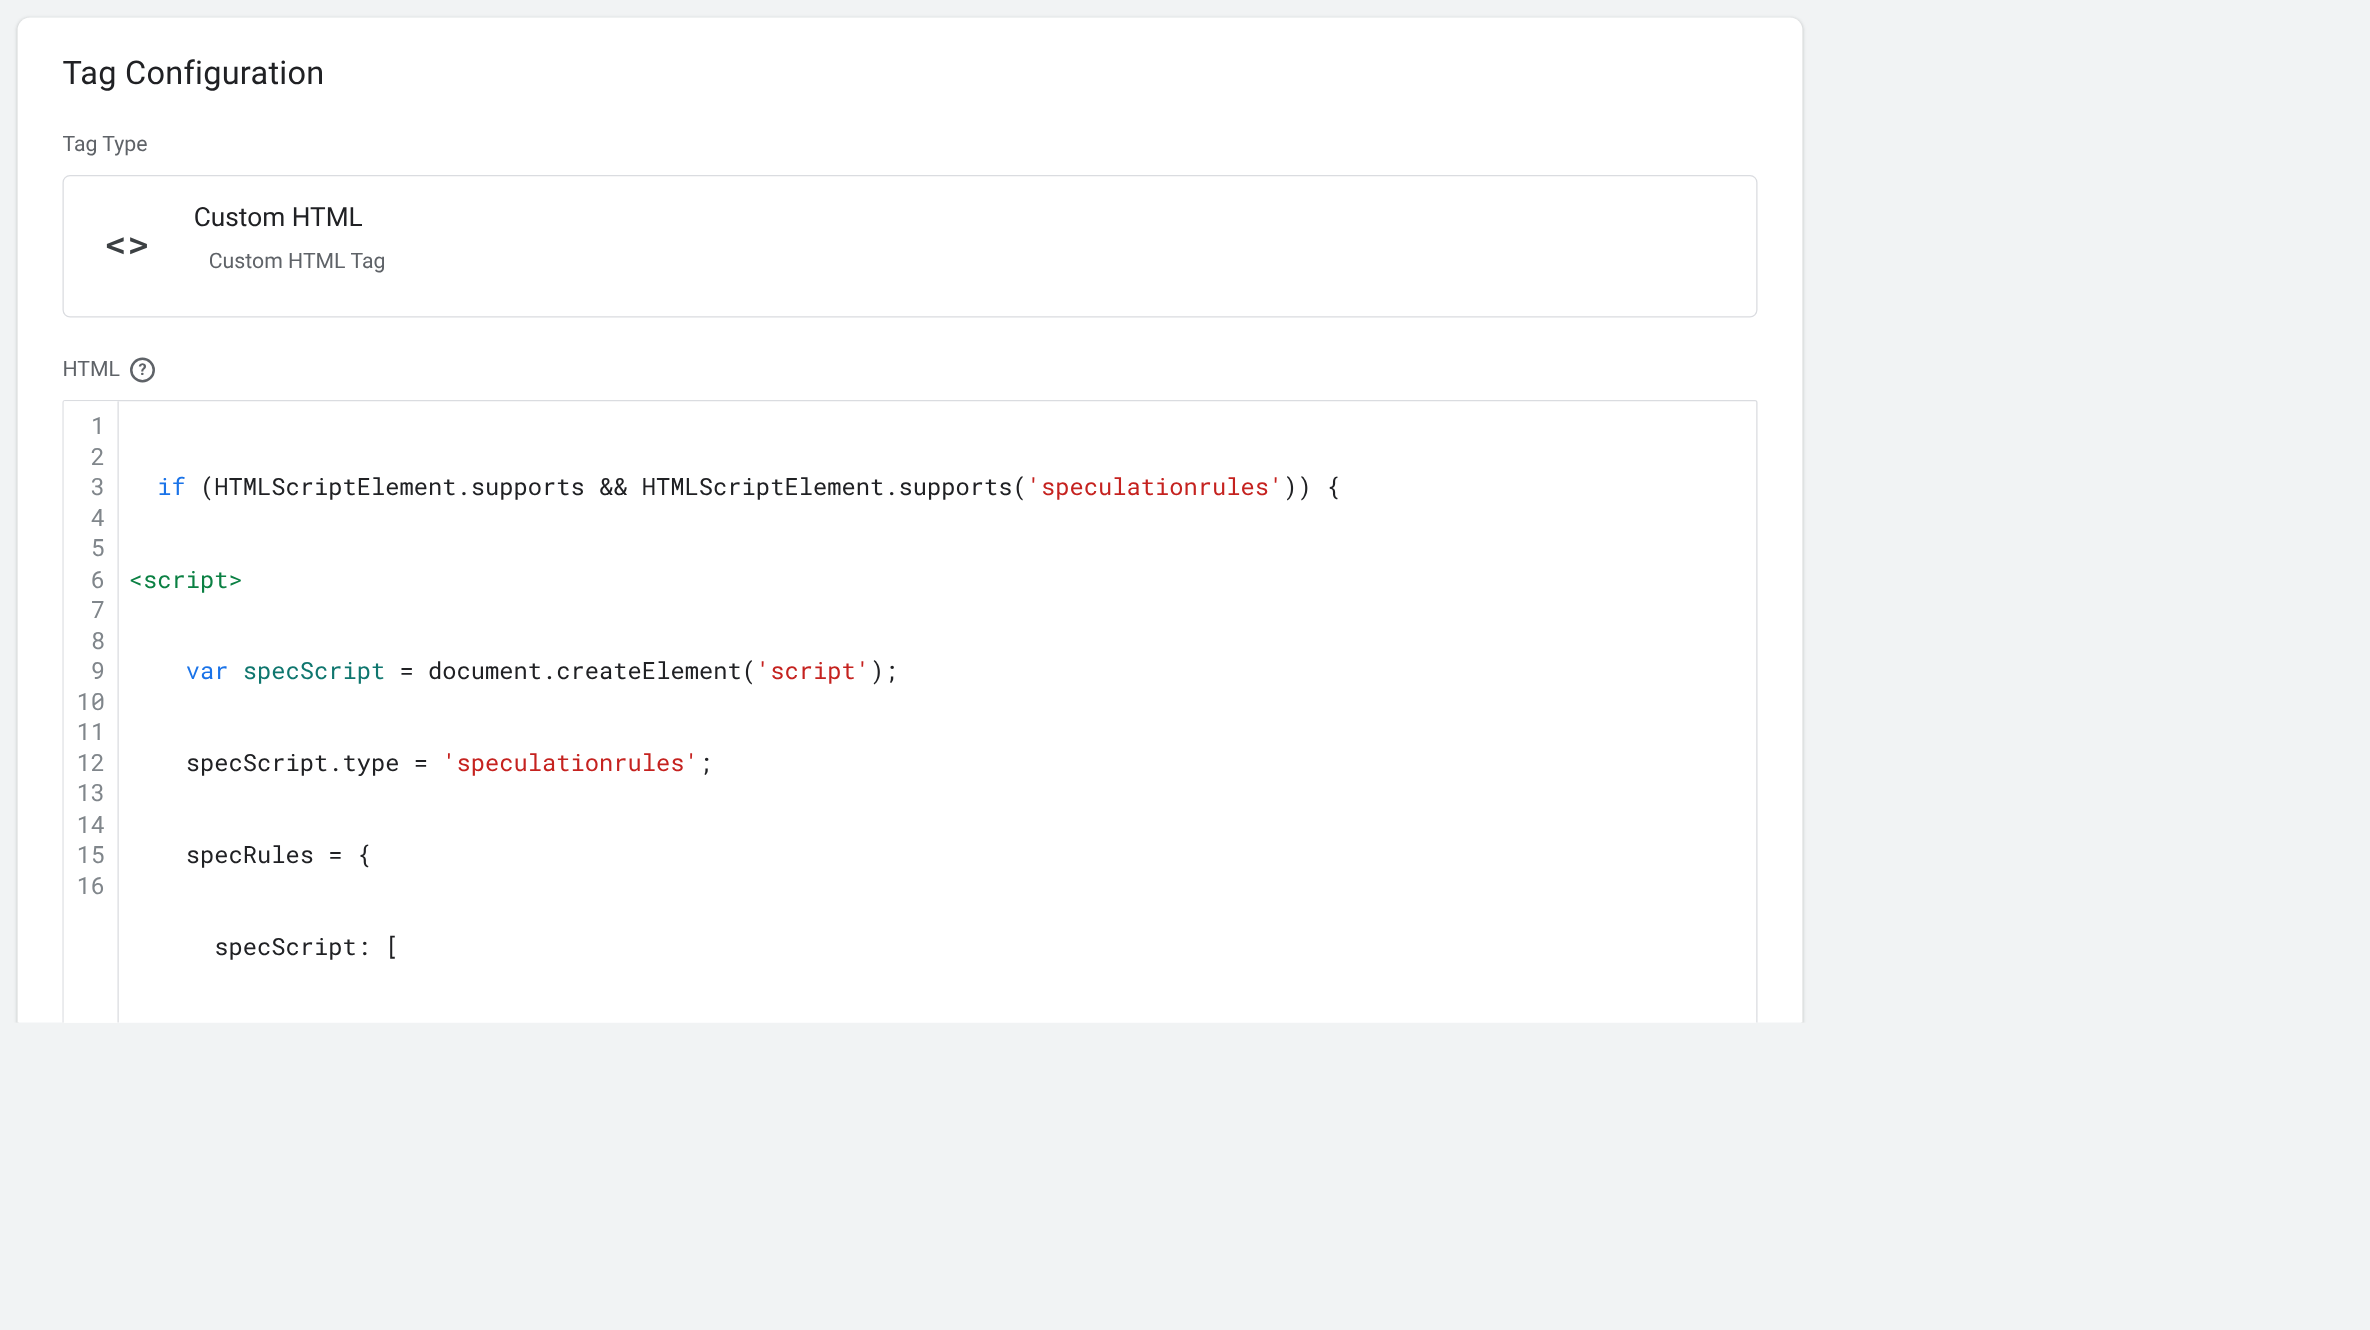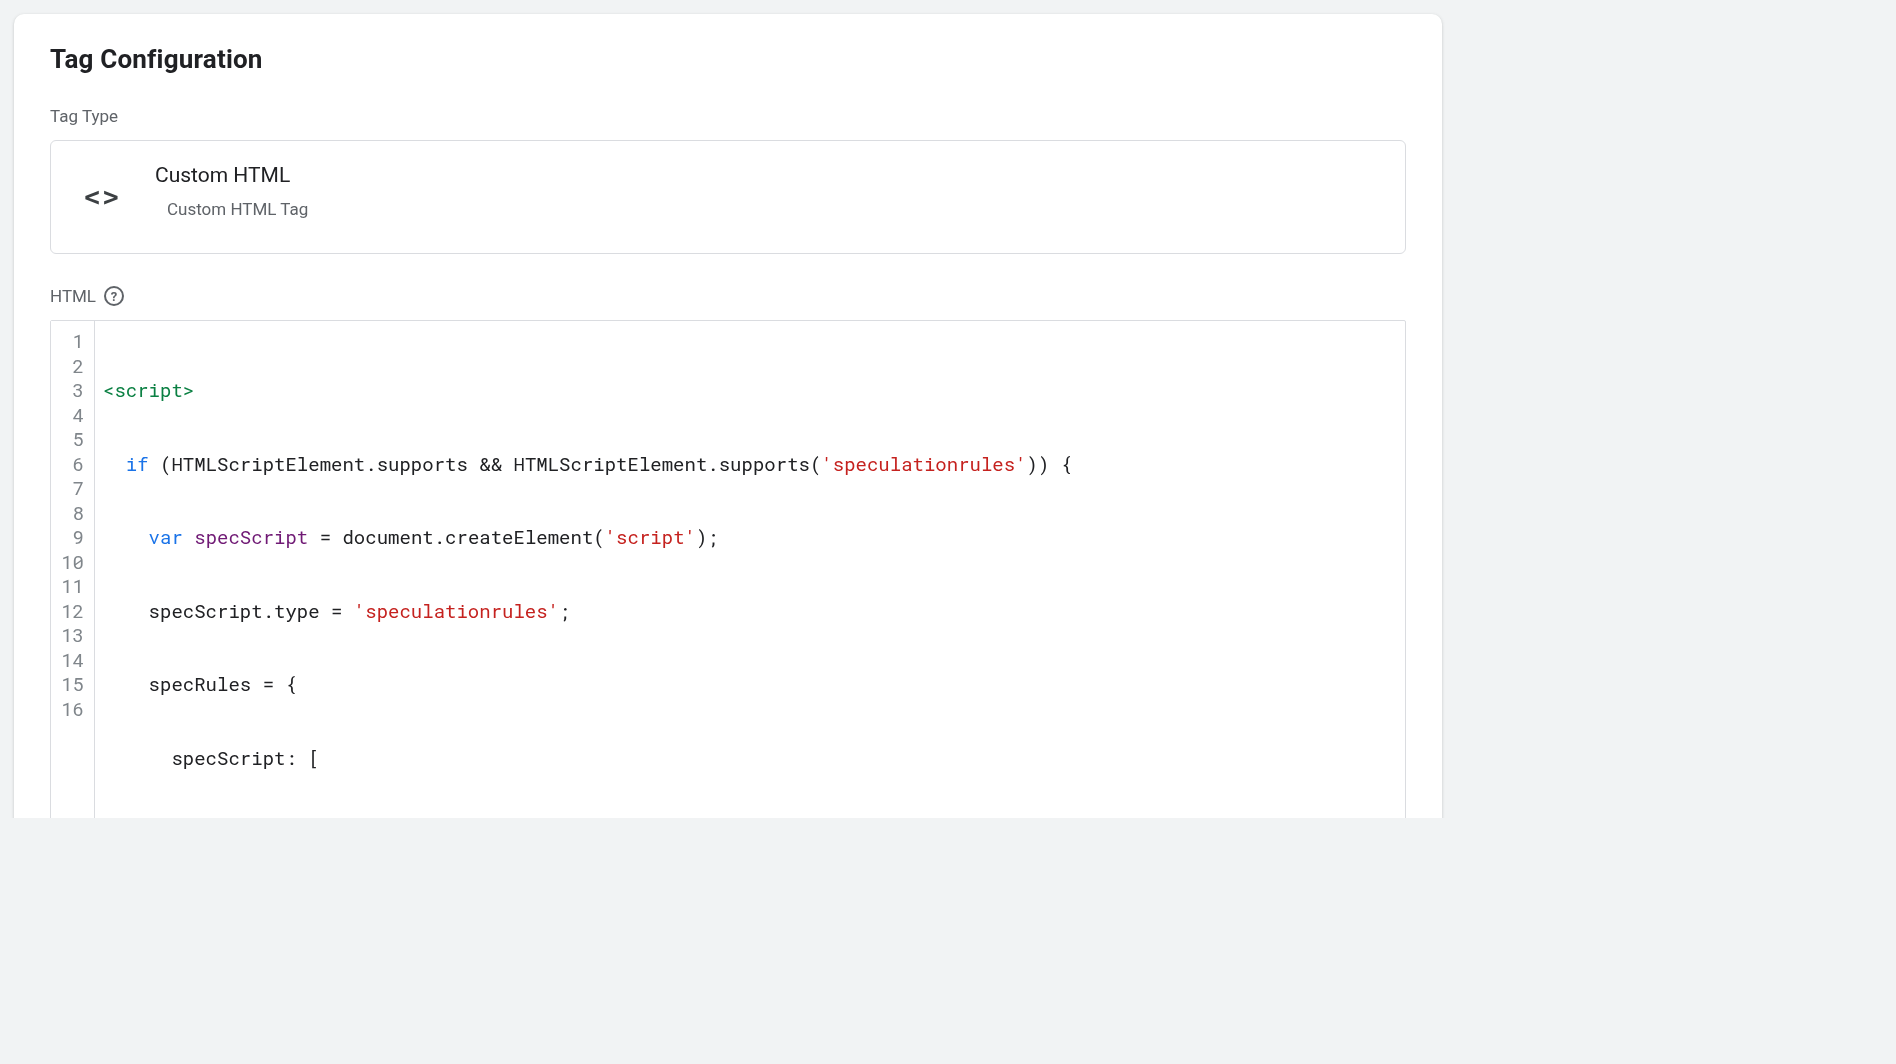--- a/index.html
+++ b/index.html
@@ -16,21 +16,21 @@
   }
   .card {
     background:#fff;
     border-radius:10px;
     box-shadow:0 1px 2px rgba(60,64,67,0.15), 0 1px 3px 1px rgba(60,64,67,0.08);
     padding:30px 36px 12px 36px;
     position:relative;
   }
   .card-title {
     font-size:26px;
-    font-weight:700;
+    font-weight:400;
     color:#202124;
     margin:0 0 32px 0;
     letter-spacing:0.2px;
   }
   .field-label {
     font-size:17px;
     color:#5f6368;
     margin:0 0 14px 0;
     display:flex;
     align-items:center;
@@ -102,21 +102,21 @@
   .code {
     padding:8px 10px 8px 8px;
     white-space:pre;
     color:#202124;
     flex:1;
     overflow:auto;
   }
   .code div { height:24.5px; }
   .tok-tag   { color:#0b8043; }
   .tok-kw    { color:#1a73e8; }
-  .tok-var   { color:#701a75;margin-top:24px; }
+  .tok-var   { color:#0f766e;margin-top:24px; }
   .tok-str   { color:#c5221f; }
 </style>
 </head>
 <body>
 
 <div class="page-wrap">
   <div class="card">
 
     <h1 class="card-title">Tag Configuration</h1>
 
@@ -150,22 +150,22 @@
         <div>9</div>
         <div>10</div>
         <div>11</div>
         <div>12</div>
         <div>13</div>
         <div>14</div>
         <div>15</div>
         <div>16</div>
       </div>
       <div class="code">
+        <div><span>  </span><span class="tok-kw">if</span><span> (HTMLScriptElement.supports &amp;&amp; HTMLScriptElement.supports(</span><span class="tok-str">'speculationrules'</span><span>)) {</span></div>
         <div><span class="tok-tag">&lt;script&gt;</span></div>
-        <div><span>  </span><span class="tok-kw">if</span><span> (HTMLScriptElement.supports &amp;&amp; HTMLScriptElement.supports(</span><span class="tok-str">'speculationrules'</span><span>)) {</span></div>
         <div><span>    </span><span class="tok-kw">var</span><span> </span><span class="tok-var">specScript</span><span> = document.createElement(</span><span class="tok-str">'script'</span><span>);</span></div>
         <div><span>    specScript.type = </span><span class="tok-str">'speculationrules'</span><span>;</span></div>
         <div><span>    specRules = {</span></div>
         <div><span>      specScript: [</span></div>
         <div><span>        {</span></div>
         <div><span>          urls: [</span><span class="tok-str">'/next.html'</span><span>],</span></div>
         <div><span>        },</span></div>
         <div><span>      ],</span></div>
         
         

